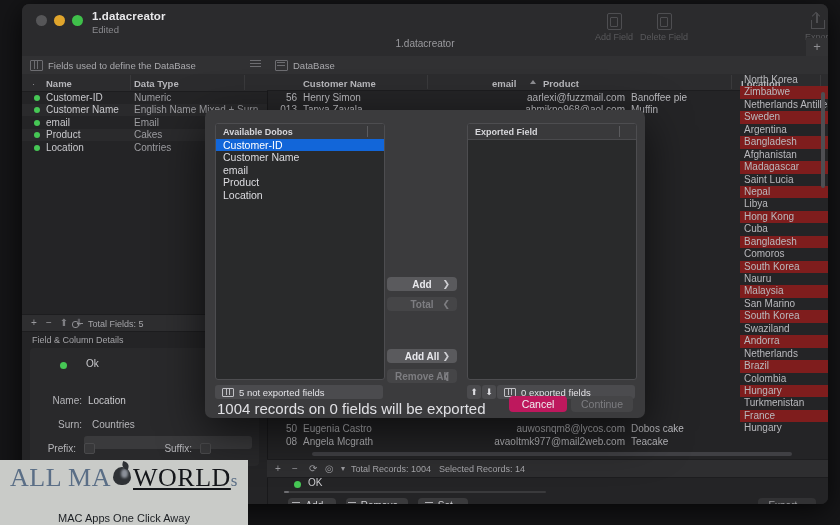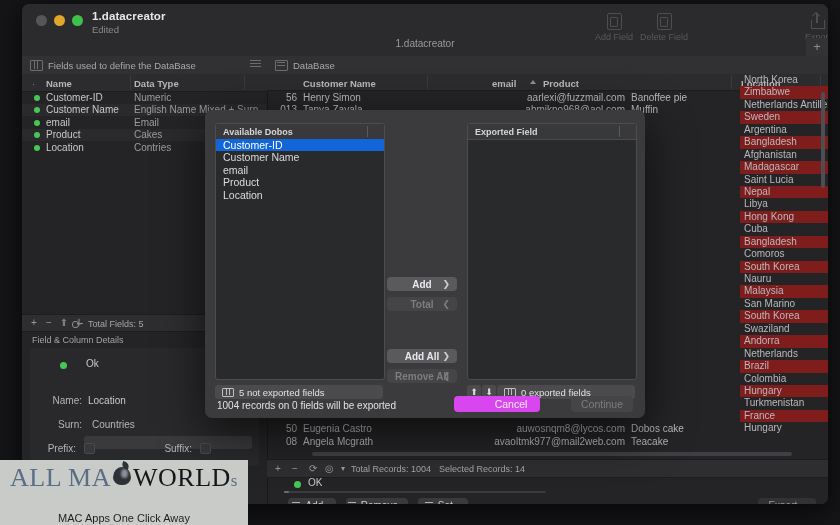--- a/index.html
+++ b/index.html
@@ -161,32 +161,32 @@
   .count-bar .cb-ico{width:10px;height:7px;border:1px solid #c0c0c4;border-radius:1px;margin:0 5px 0 7px;position:relative;}
   .count-bar .cb-ico:before{content:"";position:absolute;left:2.5px;top:-1px;width:1px;height:7px;background:#c0c0c4;}
   .count-bar .cb-ico:after{content:"";position:absolute;left:6px;top:-1px;width:1px;height:7px;background:#c0c0c4;}
   #avail-count{left:10px;top:275px;width:168px;}
   #export-count{left:292px;top:275px;width:138px;text-align:right;}
   .arrow-btn{position:absolute;top:275px;width:14px;height:14px;background:#4b4b4e;border-radius:3px;
      color:#dcdce0;font-size:9px;display:flex;align-items:center;justify-content:center;}
   #arrow-up{left:262px;}
   #arrow-dn{left:277px;}
 
-  #modal-note{position:absolute;left:12px;top:290px;font-size:10px;color:#e0e0e4;text-align:right;}
+  #modal-note{position:absolute;left:12px;top:290px;font-size:15px;color:#e0e0e4;text-align:right;}
   .dlg-btn{position:absolute;top:286px;width:58px;height:16px;border-radius:4px;font-size:10.5px;
      display:flex;align-items:center;justify-content:center;}
-  #cancel-btn{right:105px;background:#d946ef;color:#f0f0f4;padding-left:28px;}
+  #cancel-btn{right:78px;background:#be185d;color:#f0f0f4;}
   #continue-btn{right:12px;background:#454547;color:#7d7d81;width:62px;}
 
   
   #watermark{position:absolute;left:0;bottom:0;width:248px;height:65px;background:#c9cbc8;
      display:flex;flex-direction:column;align-items:center;justify-content:center;}
   #wm-title{font-family:"Liberation Serif","DejaVu Serif",serif;font-size:26px;letter-spacing:.5px;
      color:#5a6e86;display:flex;align-items:baseline;}
-  #wm-title .blk{color:#14161a;}
+  #wm-title .blk{color:#14161a;text-decoration:underline;}
   #wm-apple{display:inline-block;width:20px;height:24px;position:relative;margin:0 1px;}
   #wm-apple .body{position:absolute;left:1px;top:5px;width:18px;height:18px;background:#2e3135;
      border-radius:50% 50% 46% 46%/60% 60% 42% 42%;}
   #wm-apple .body:after{content:"";position:absolute;right:3px;top:2px;width:7px;height:9px;
      background:#8b9099;border-radius:50%;filter:blur(1px);}
   #wm-apple .leaf{position:absolute;left:10px;top:0px;width:7px;height:7px;background:#2e3135;
      border-radius:0 70% 0 70%;transform:rotate(18deg);}
   #wm-sub{font-size:11px;color:#1c1f23;margin-top:19px;}
 </style>
 </head>

